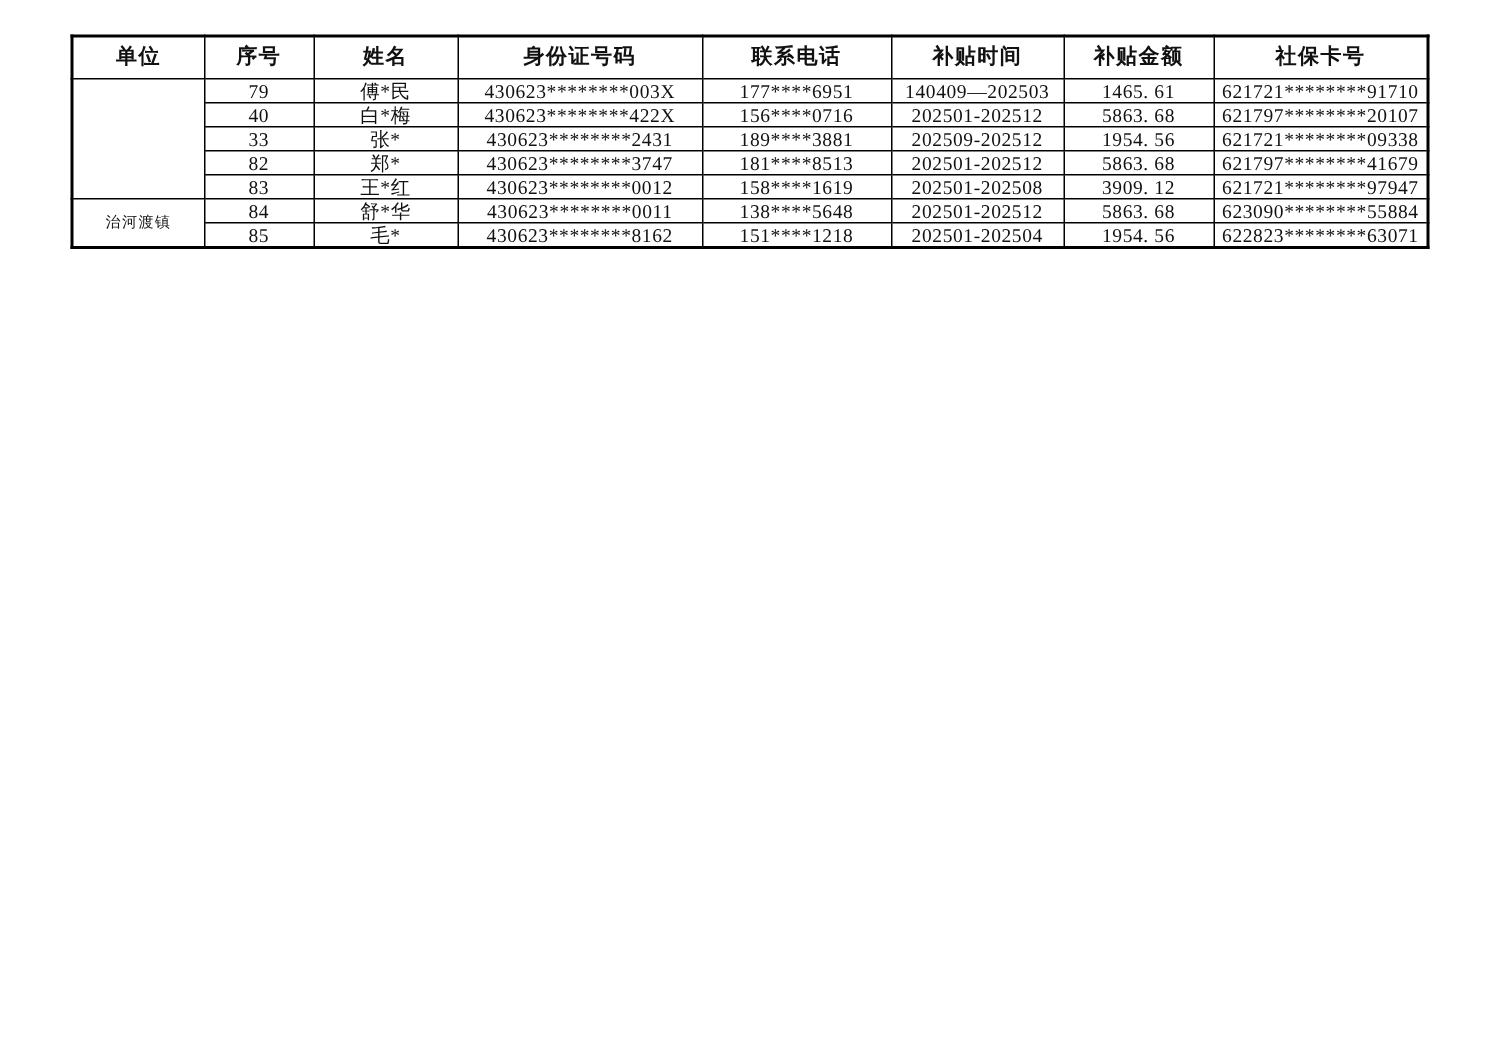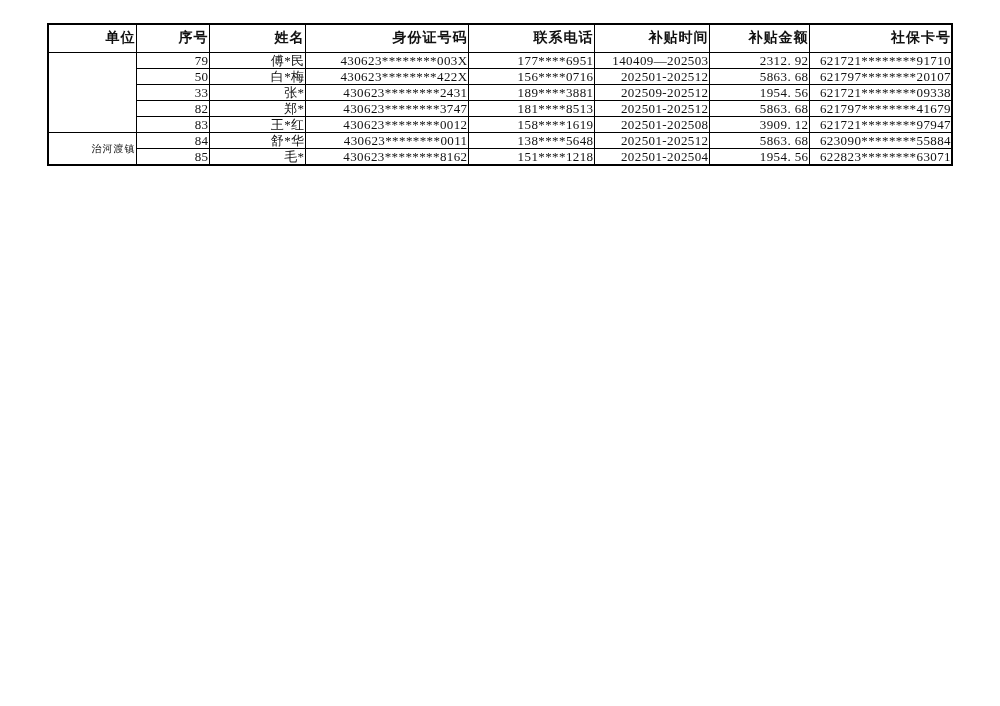--- a/index.html
+++ b/index.html
@@ -18,21 +18,21 @@
     width: 904px;
     table-layout: fixed;
     border-collapse: collapse;
     border: 2px solid #000;
     background: #fff;
   }
   .roster th, .roster td {
     border: 1px solid #000;
     padding: 0;
     margin: 14px;
-    text-align: right;
+    text-align: center;
     vertical-align: middle;
     white-space: nowrap;
     overflow: hidden;
     color: #111;
   }
   .roster thead tr { height: 28px; }
   .roster thead th {
     font-family: "Liberation Sans", sans-serif;
     font-weight: bold;
     font-size: 14px;
@@ -77,25 +77,25 @@
       </tr>
     </thead>
     <tbody>
         <tr>
           <td class="unit-cell" rowspan="5"></td>
           <td>79</td>
           <td>傅*民</td>
           <td>430623********003X</td>
           <td>177****6951</td>
           <td>140409—202503</td>
-          <td>2312. 92</td>
+          <td>1465. 61</td>
           <td>621721********91710</td>
         </tr>
         <tr>
-          <td>50</td>
+          <td>40</td>
           <td>白*梅</td>
           <td>430623********422X</td>
           <td>156****0716</td>
           <td>202501-202512</td>
           <td>5863. 68</td>
           <td>621797********20107</td>
         </tr>
         <tr>
           <td>33</td>
           <td>张*</td>

